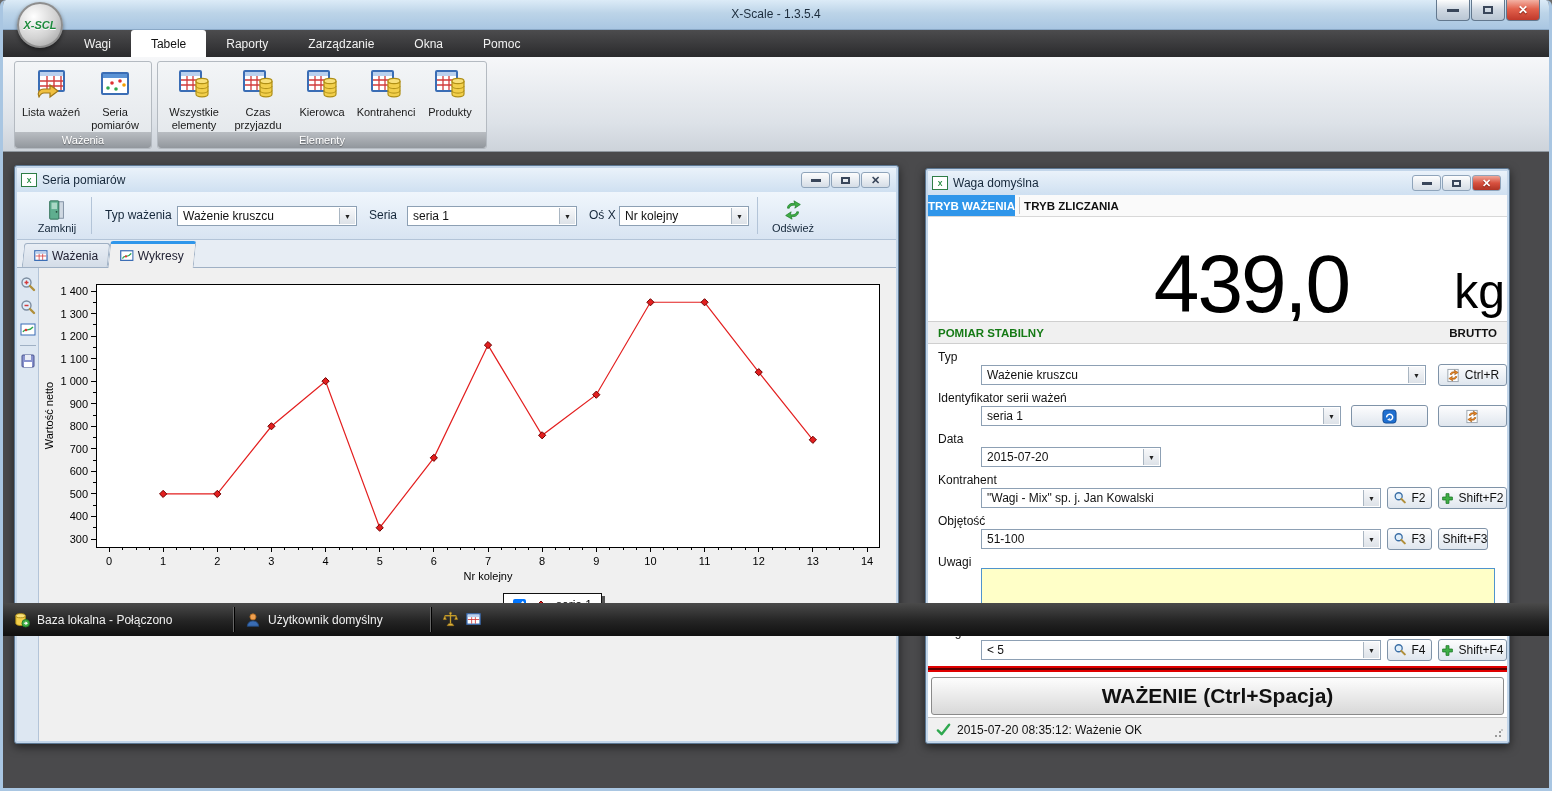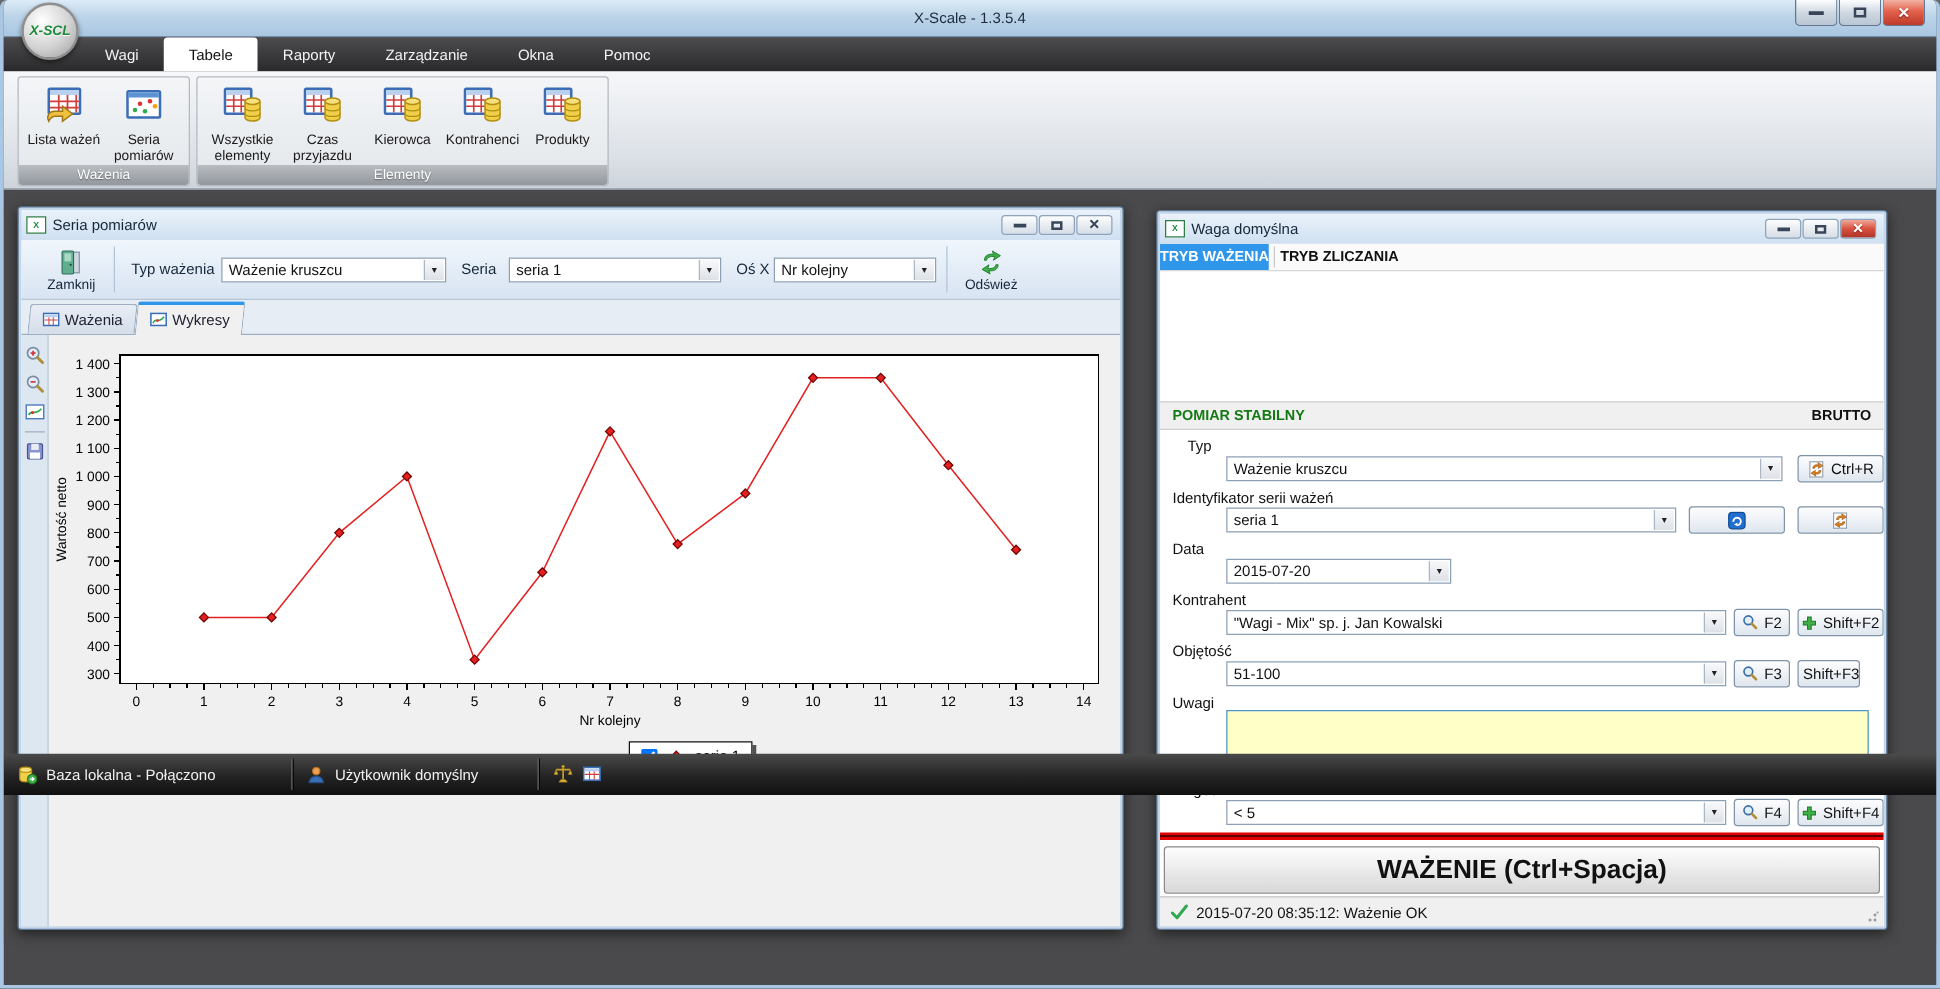--- a/index.html
+++ b/index.html
@@ -594,26 +594,30 @@
               <div class="glyph-x" style="color:#fff">✕</div>
             </div>
         </div>
       </div>
       <div class="cwin-content">
         <div id="rw-tabs">
           <div class="rw-tab active">TRYB WAŻENIA</div>
           <div class="rw-tab-sep"></div>
           <div class="rw-tab">TRYB ZLICZANIA</div>
         </div>
+        <div id="display">
+          <span id="weight-num">439,0</span>
+          <span id="weight-unit">kg</span>
+        </div>
         <div id="meas-strip">
           <span id="meas-left">POMIAR STABILNY</span>
           <span id="meas-right">BRUTTO</span>
         </div>
 
-        <div class="flabel" style="left:10px; top:155px;margin-left:12px;">Typ</div>
+        <div class="flabel" style="left:10px; top:155px;">Typ</div>
         <div class="combo" style="left:53px; top:170px; width:445px;">
           <span>Ważenie kruszcu</span>
           <span class="arr">▼</span>
         </div>
         <div class="sbtn" style="left:510px; top:169px; width:69px;">
           <svg width="15" height="15">
               <use href="#sym-refresh-orange"></use>
             </svg>
           <span>Ctrl+R</span>
         </div>

